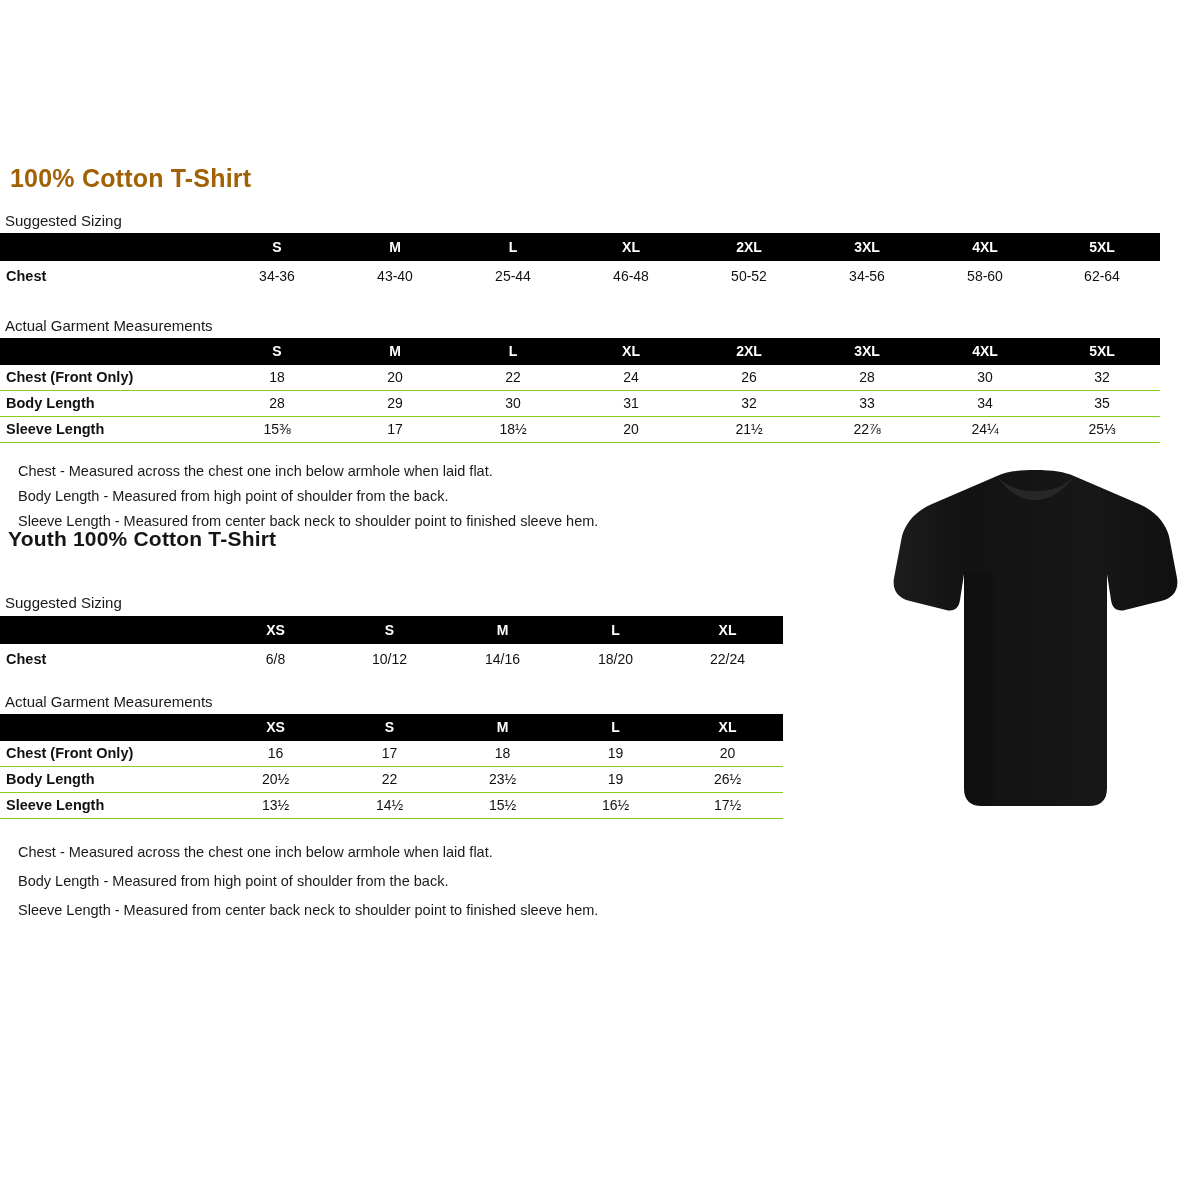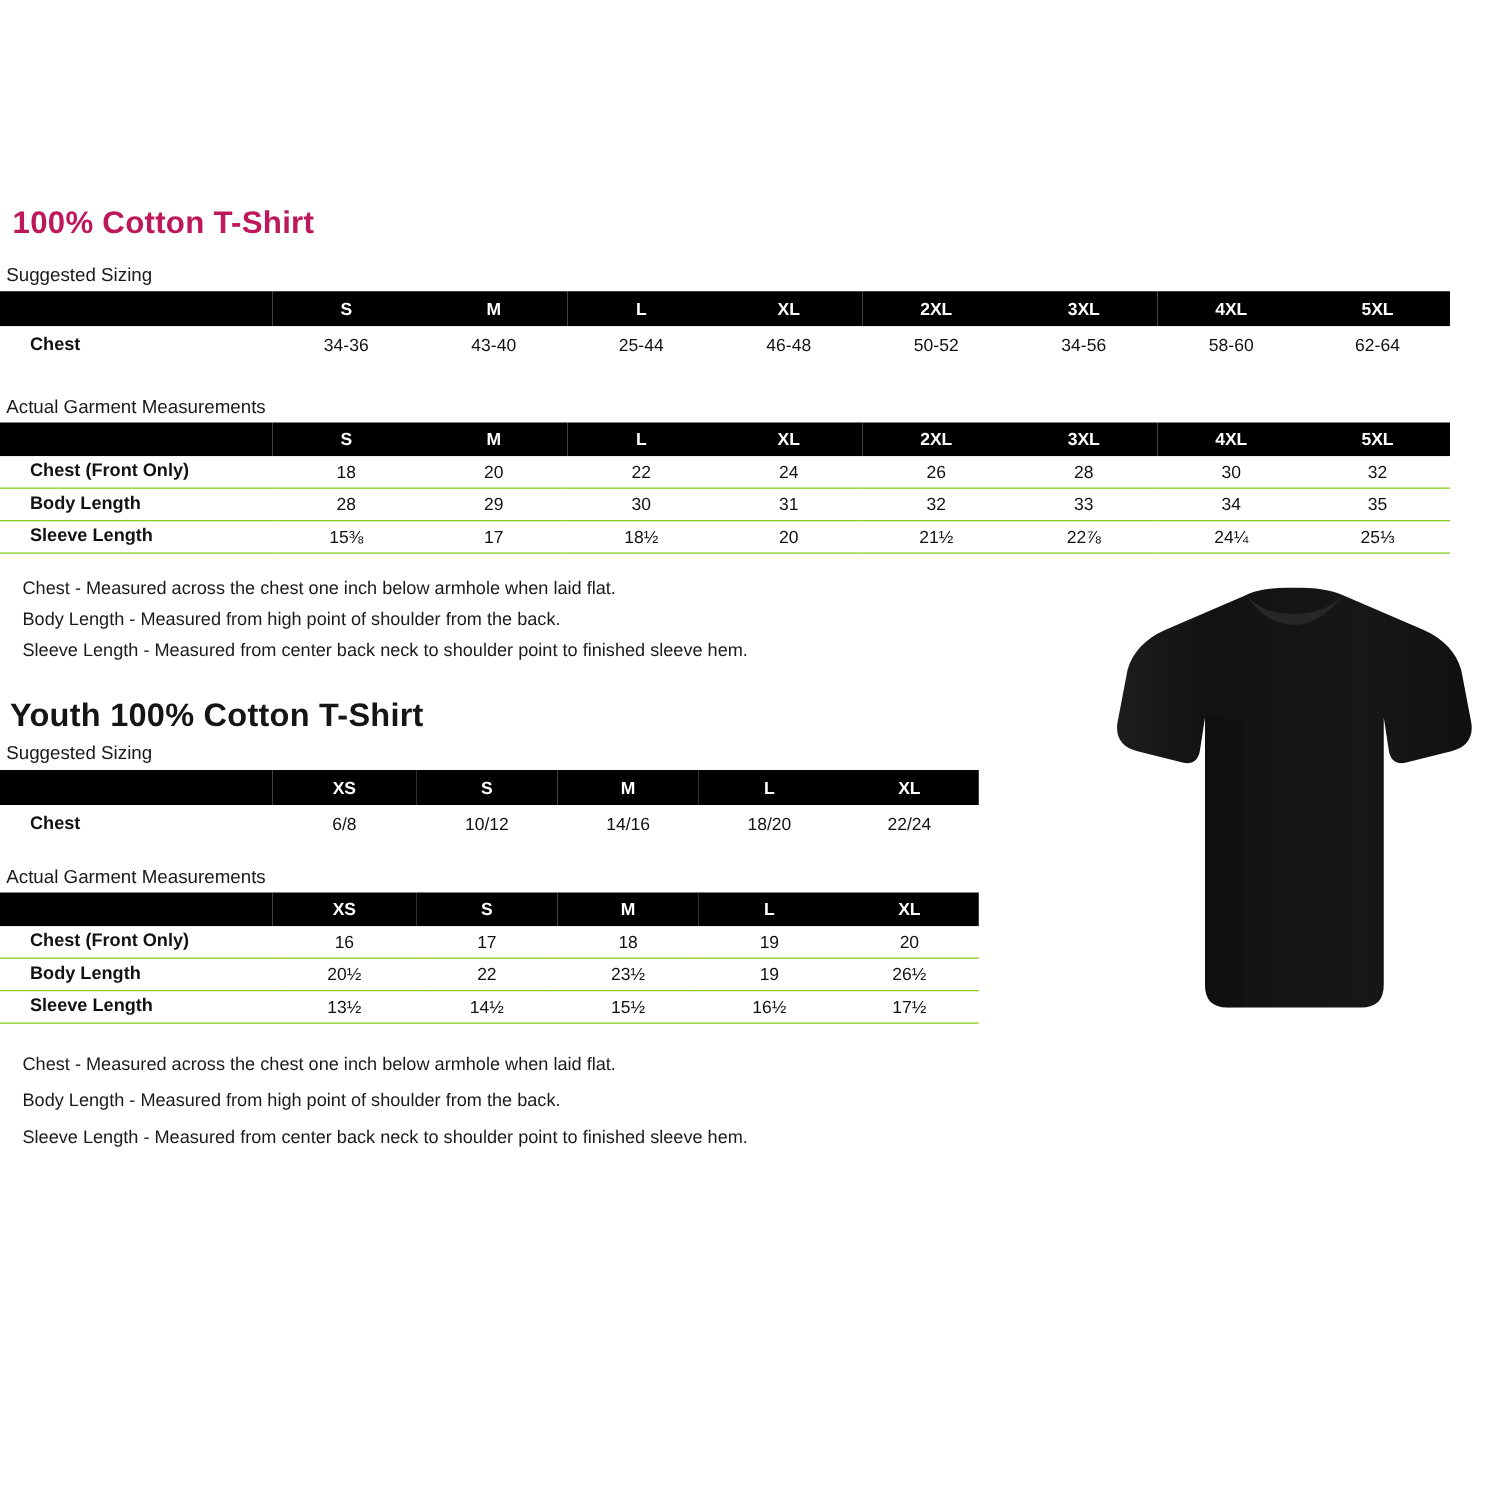--- a/index.html
+++ b/index.html
@@ -24,21 +24,21 @@
   }
 
   
   .adult-title {
     position: absolute;
     left: 10px;
     top: 164px;
     font-size: 25px;
     font-weight: 600;
     letter-spacing: 0.2px;
-    color: #be185d;
+    color: #a16207;
   }
   .sizing-chart-banner {
     position: absolute;
     left: 340px;
     top: 163px;
     width: 563px;
     height: 38px;
     background: #000000;
   }
   .sizing-chart-banner span {
@@ -93,21 +93,21 @@
   }
   table.sz tbody td {
     background: #ffffff;
     color: #111111;
     text-align: center;
     border-bottom: 1px solid #84cc16;
   }
   table.sz tbody td.rowhead {
     text-align: left;
     font-weight: 700;
-    padding-left: 24px;
+    padding-left: 6px;
     font-size: 14.5px;
   }
   table.sz tbody tr.noline td {
     border-bottom: none;
   }
 
   
   #adult-suggested {
     left: 0px;
     top: 233px;
@@ -133,22 +133,22 @@
     color: #1a1a1a;
   }
   .n1 { left: 18px; top: 463px; }
   .n2 { left: 18px; top: 488px; }
   .n3 { left: 18px; top: 513px; }
 
   
   .youth-title {
     position: absolute;
     left: 8px;
-    top: 557px;
-    font-size: 26px;
+    top: 527px;
+    font-size: 21px;
     font-weight: 600;
     letter-spacing: 0.2px;
     color: #151515;
   }
   .label-suggested-2 {
     position: absolute;
     left: 5px;
     top: 594px;
     font-size: 15px;
     color: #1a1a1a;

